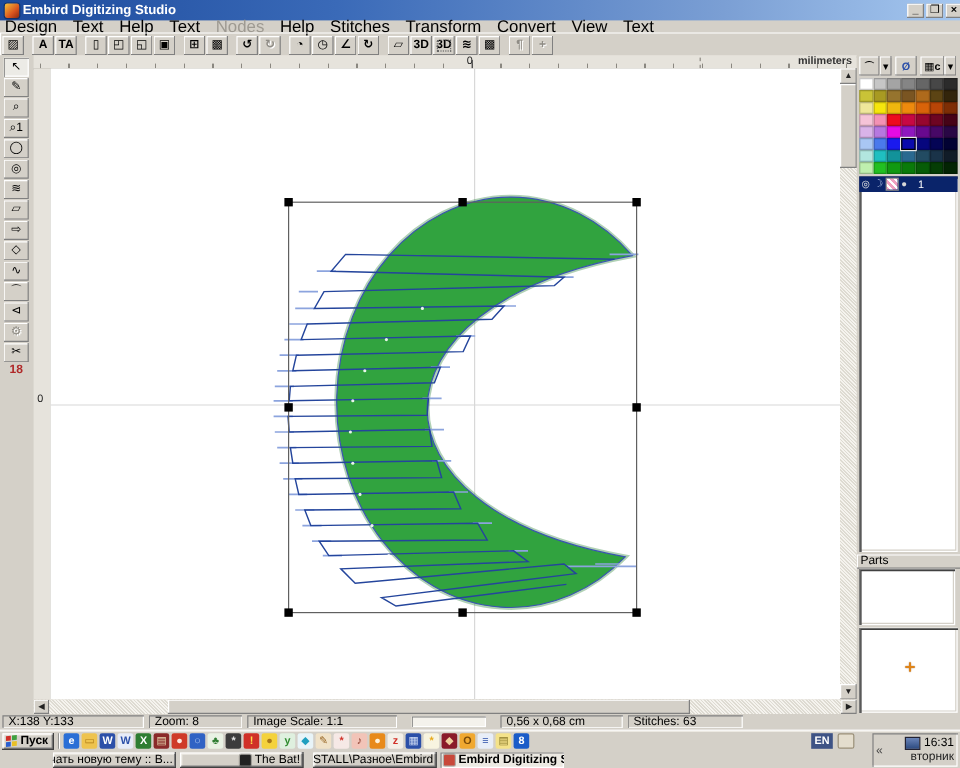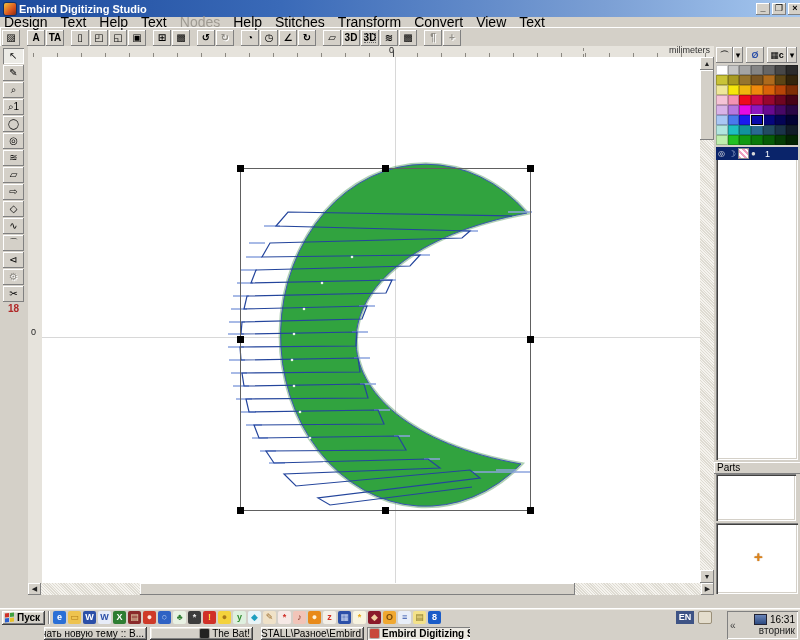--- a/index.html
+++ b/index.html
@@ -173,21 +173,21 @@
         <div class="tool-btn bevel-btn disabled">⚙</div>
         <div class="tool-btn bevel-btn">✂</div>
       </div>
     <div id="tool-count">18</div>
   </div>
 
   <div id="ruler-top" class="abs">
     <span class="ruler-label" style="left:361px;top:0;">0</span>
     <span class="abs" style="left:365px;bottom:0;width:1px;height:7px;background:#444;"></span>
     <span class="abs" style="left:555px;bottom:0;width:1px;height:9px;border-left:1px dashed #8a8780;"></span>
-    <span class="ruler-label" style="right:4px;top:0;color:#333;">milimeters</span>
+    <span class="ruler-label" style="right:4px;top:0;color:#333;font-weight:bold;">milimeters</span>
   </div>
   <div id="ruler-left" class="abs">
     <span class="ruler-label" style="left:3px;top:271px;">0</span>
   </div>
 
   <div id="canvas" class="abs">
     <svg width="658" height="526" viewBox="0 0 658 526" xmlns="http://www.w3.org/2000/svg">
 
       <line id="guide-v" x1="353.5" y1="0" x2="353.5" y2="526" stroke="#D8D8D8" stroke-width="1"></line>
       <line id="guide-h" x1="0" y1="280.5" x2="658" y2="280.5" stroke="#D8D8D8" stroke-width="1"></line>
@@ -313,20 +313,30 @@
       </div>
     </div>
 
     <div id="parts-header" class="bevel-btn">Parts</div>
     <div id="parts-list" class="field"></div>
     <div id="preview-panel" class="field">
       <span id="preview-marker">+</span>
     </div>
   </div>
 
+  <div id="status-bar" class="abs">
+    <div class="status-seg" style="width:108px;">X:138  Y:133</div>
+    <div class="status-seg" style="width:68px;">Zoom: 8</div>
+    <div class="status-seg" style="width:115px;">Image Scale: 1:1</div>
+    <div style="width:78px;display:flex;justify-content:center;">
+      <div id="status-progress"></div>
+    </div>
+    <div class="status-seg" style="width:92px;">0,56 x 0,68 cm</div>
+    <div class="status-seg" style="width:86px;">Stitches: 63</div>
+  </div>
 
   <div id="taskbar" class="abs">
     <div id="tb-row1">
       <div id="start-button" class="bevel-out">
         <span id="start-flag">
             <span style="background: rgb(208, 48, 40);"></span>
             <span style="background: rgb(63, 160, 63);"></span>
             <span style="background: rgb(42, 95, 208);"></span>
             <span style="background: rgb(232, 192, 40);"></span>
           </span>

